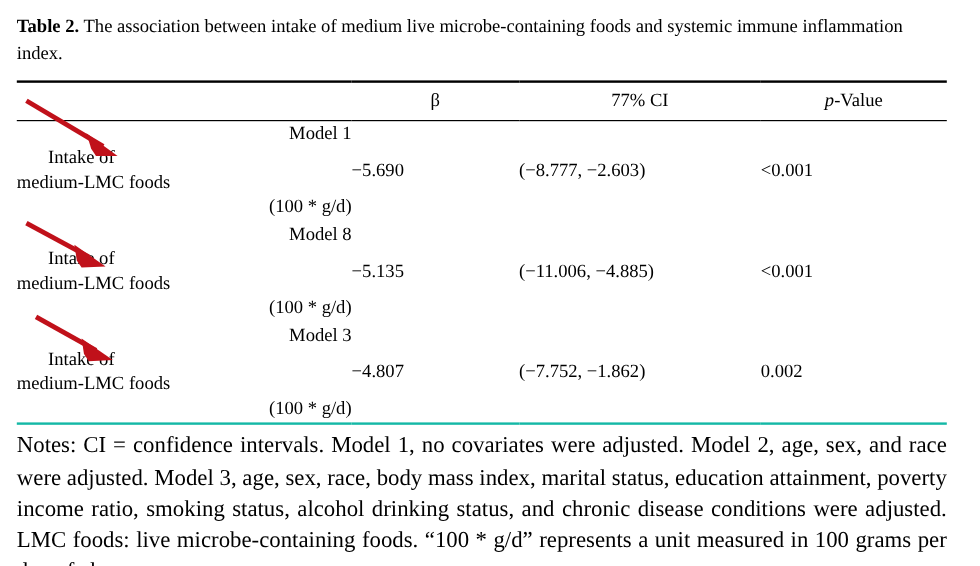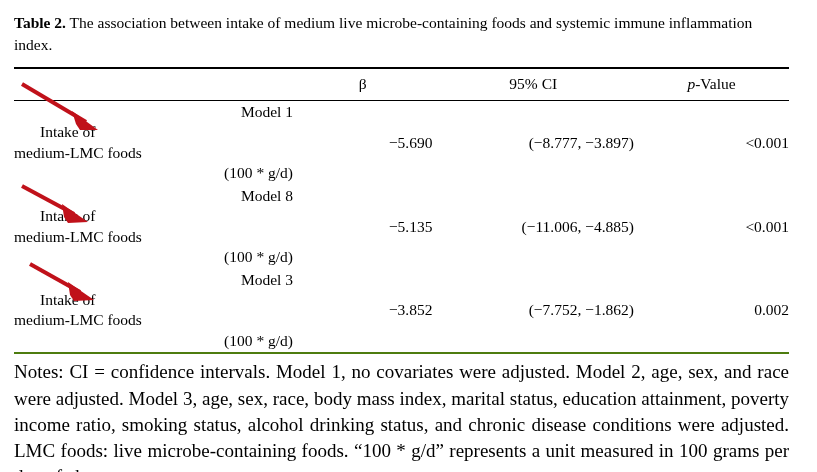--- a/index.html
+++ b/index.html
@@ -41,31 +41,31 @@
     padding: 6px 0 7px 0;
     text-align: center;
   }
   .rule-top {
     border-top: 2px solid #000;
   }
   .rule-mid {
     border-bottom: 1px solid #000;
   }
   .rule-bot {
-    border-bottom: 2px solid #4d7c0f;
+    border-bottom: 2px solid #14b8a6;
     margin-left: 15px;
   }
   td.lbl-cell {
     text-align: left;
     padding-left: 40px;
     line-height: 1.32;
     vertical-align: middle;
   }
   td.num {
-    text-align: right;
+    text-align: left;
     vertical-align: middle;
   }
   .model-name {
     display: block;
     padding-left: 18px;
     text-align: right;
   }
   .ind1 {
     display: block;
     padding-left: 26px;
@@ -112,35 +112,35 @@
   <div class="caption">
     <span class="lbl">Table 2.</span>
     <span>The association between intake of medium live microbe-containing foods and systemic immune inflammation index.</span>
   </div>
 
   <table class="tbl">
     <thead>
       <tr class="rule-top rule-mid">
         <th style="width:36%"></th>
         <th style="width:18%">β</th>
-        <th style="width:26%">95% CI</th>
+        <th style="width:26%">77% CI</th>
         <th style="width:20%"><span class="italic">p</span><span>-Value</span></th>
       </tr>
     </thead>
     <tbody>
 
       <tr class="row-block">
         <td class="lbl-cell">
           <span class="model-name">Model 1</span>
           <span class="ind1">Intake of</span>
           <span class="ind0">medium-LMC foods</span>
           <span class="ind2">(100 * g/d)</span>
         </td>
         <td class="num">−5.690</td>
-        <td class="num">(−8.777, −3.897)</td>
+        <td class="num">(−8.777, −2.603)</td>
         <td class="num">&lt;0.001</td>
       </tr>
 
       <tr class="row-block">
         <td class="lbl-cell">
           <span class="model-name">Model 8</span>
           <span class="ind1">Intake of</span>
           <span class="ind0">medium-LMC foods</span>
           <span class="ind2">(100 * g/d)</span>
         </td>
@@ -149,21 +149,21 @@
         <td class="num">&lt;0.001</td>
       </tr>
 
       <tr class="row-block rule-bot">
         <td class="lbl-cell">
           <span class="model-name">Model 3</span>
           <span class="ind1">Intake of</span>
           <span class="ind0">medium-LMC foods</span>
           <span class="ind2">(100 * g/d)</span>
         </td>
-        <td class="num">−3.852</td>
+        <td class="num">−4.807</td>
         <td class="num">(−7.752, −1.862)</td>
         <td class="num">0.002</td>
       </tr>
 
     </tbody>
   </table>
 
   <div class="notes"><span>Notes: CI = confidence intervals. Model 1, no covariates were adjusted. Model 2, age, sex, and race were adjusted. Model 3, age, sex, race, body mass index, marital status, education attainment, poverty income ratio, smoking status, alcohol drinking status, and chronic disease conditions were adjusted. LMC foods: live microbe-containing foods. “100 * g/d” represents a unit measured in 100 grams per day of change.</span><span class="caret"></span></div>
 
   <svg class="arrow" style="left:14px; top:78px;" width="110" height="60" viewBox="0 0 110 60">

